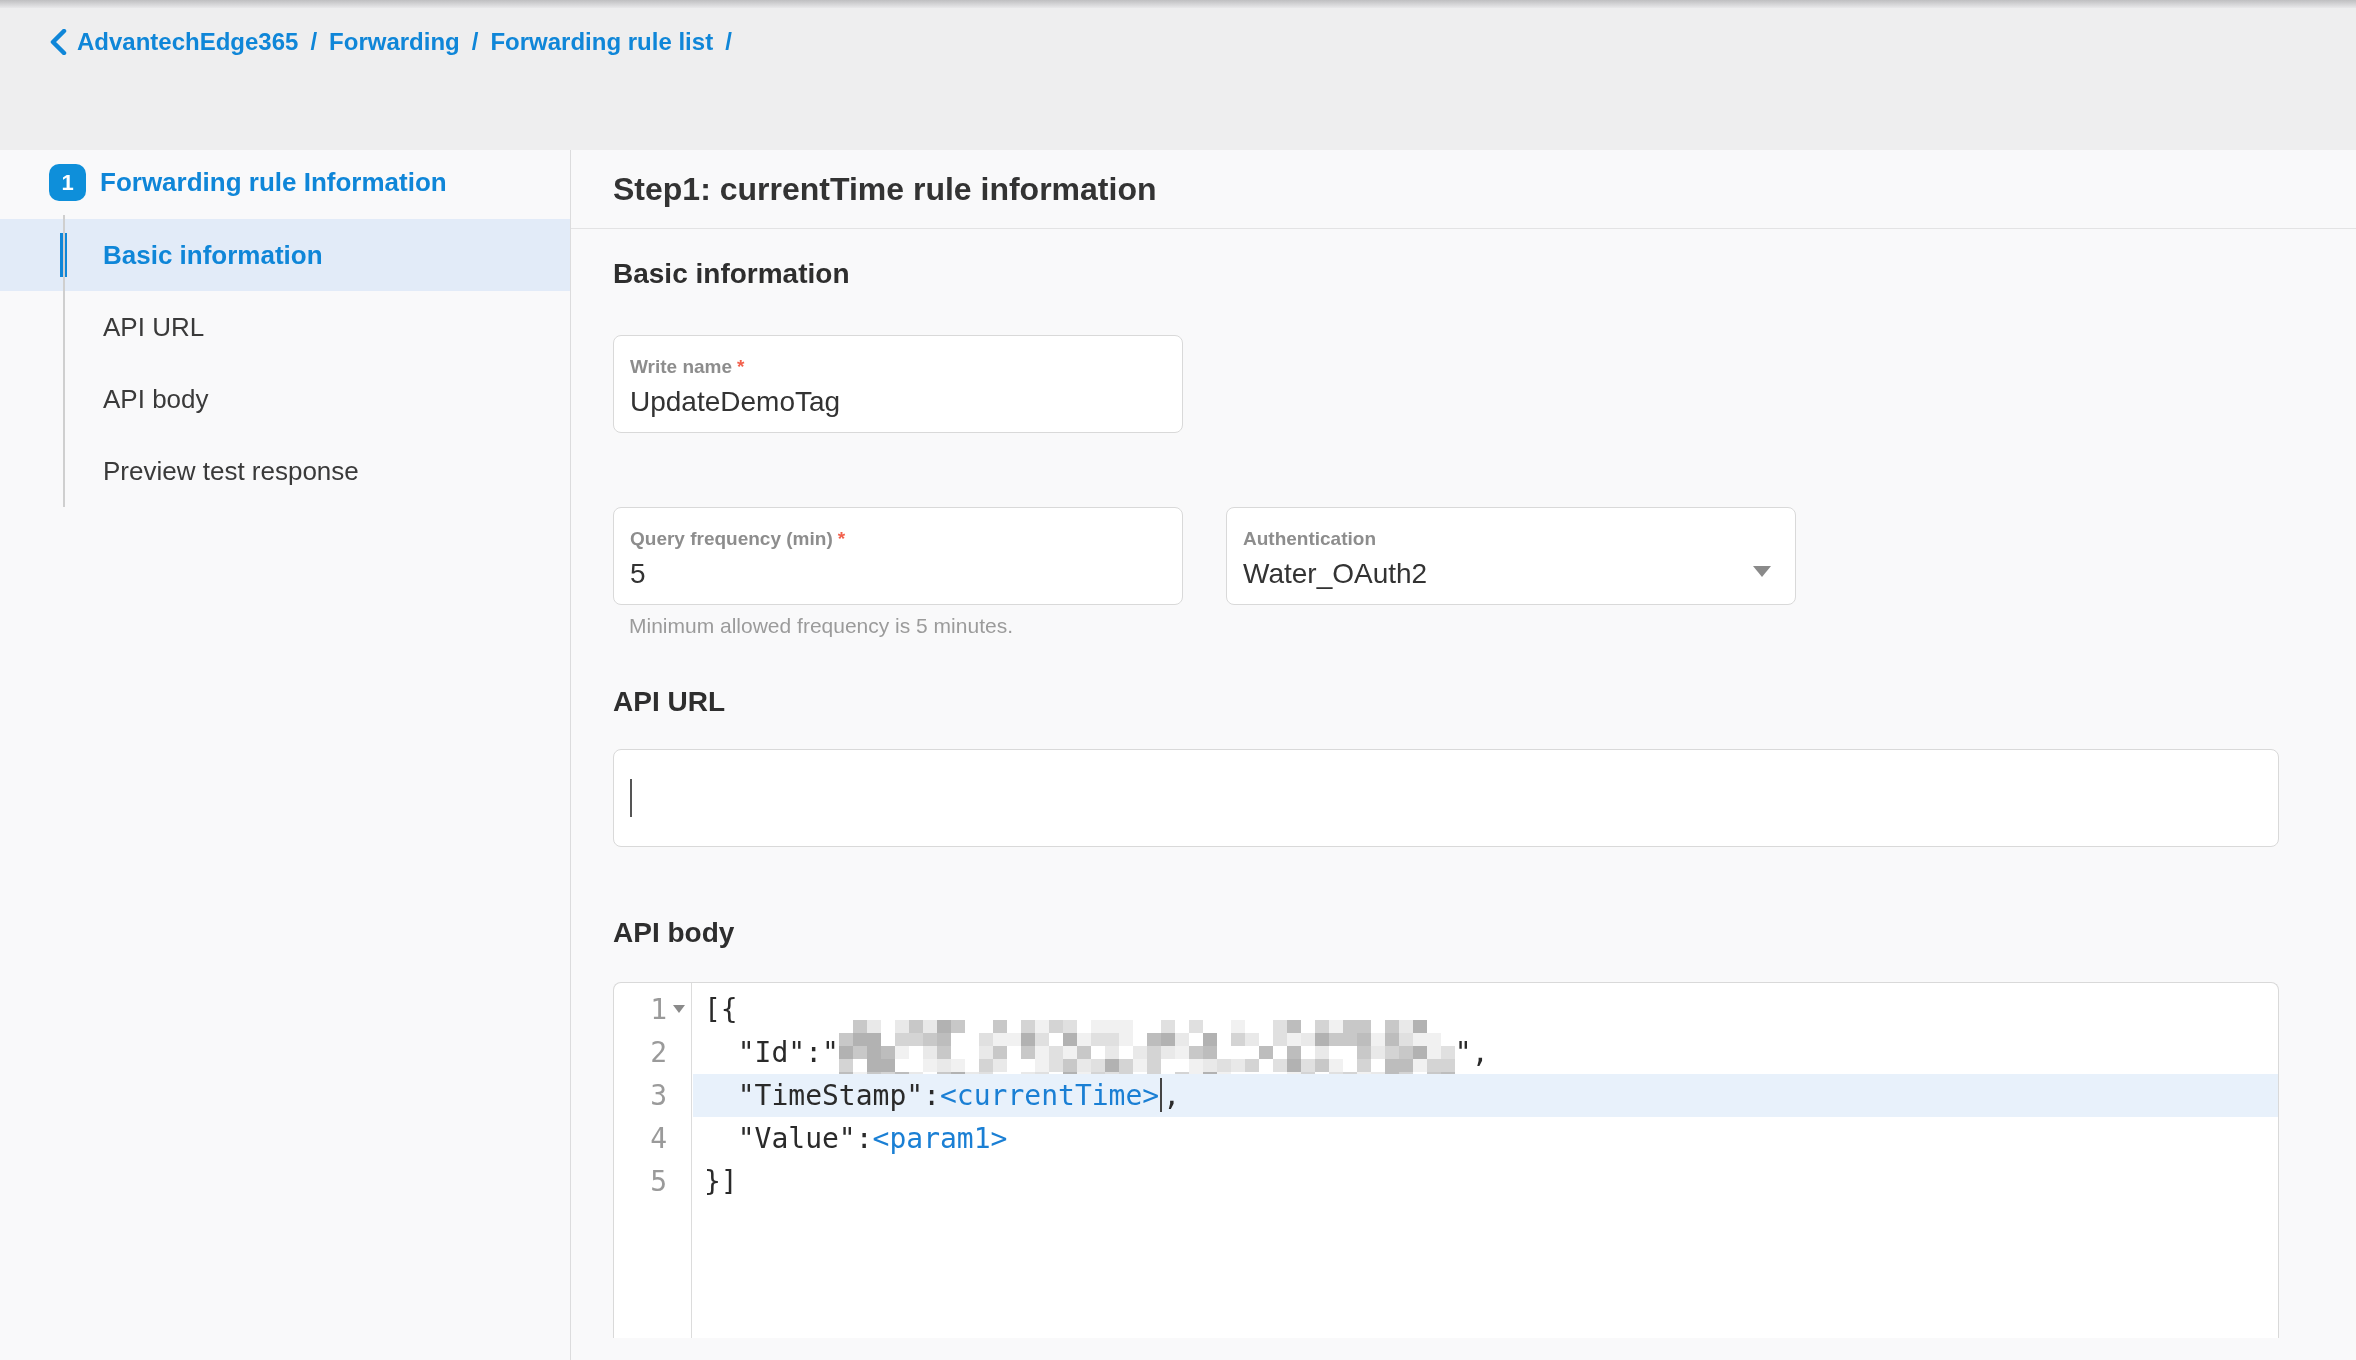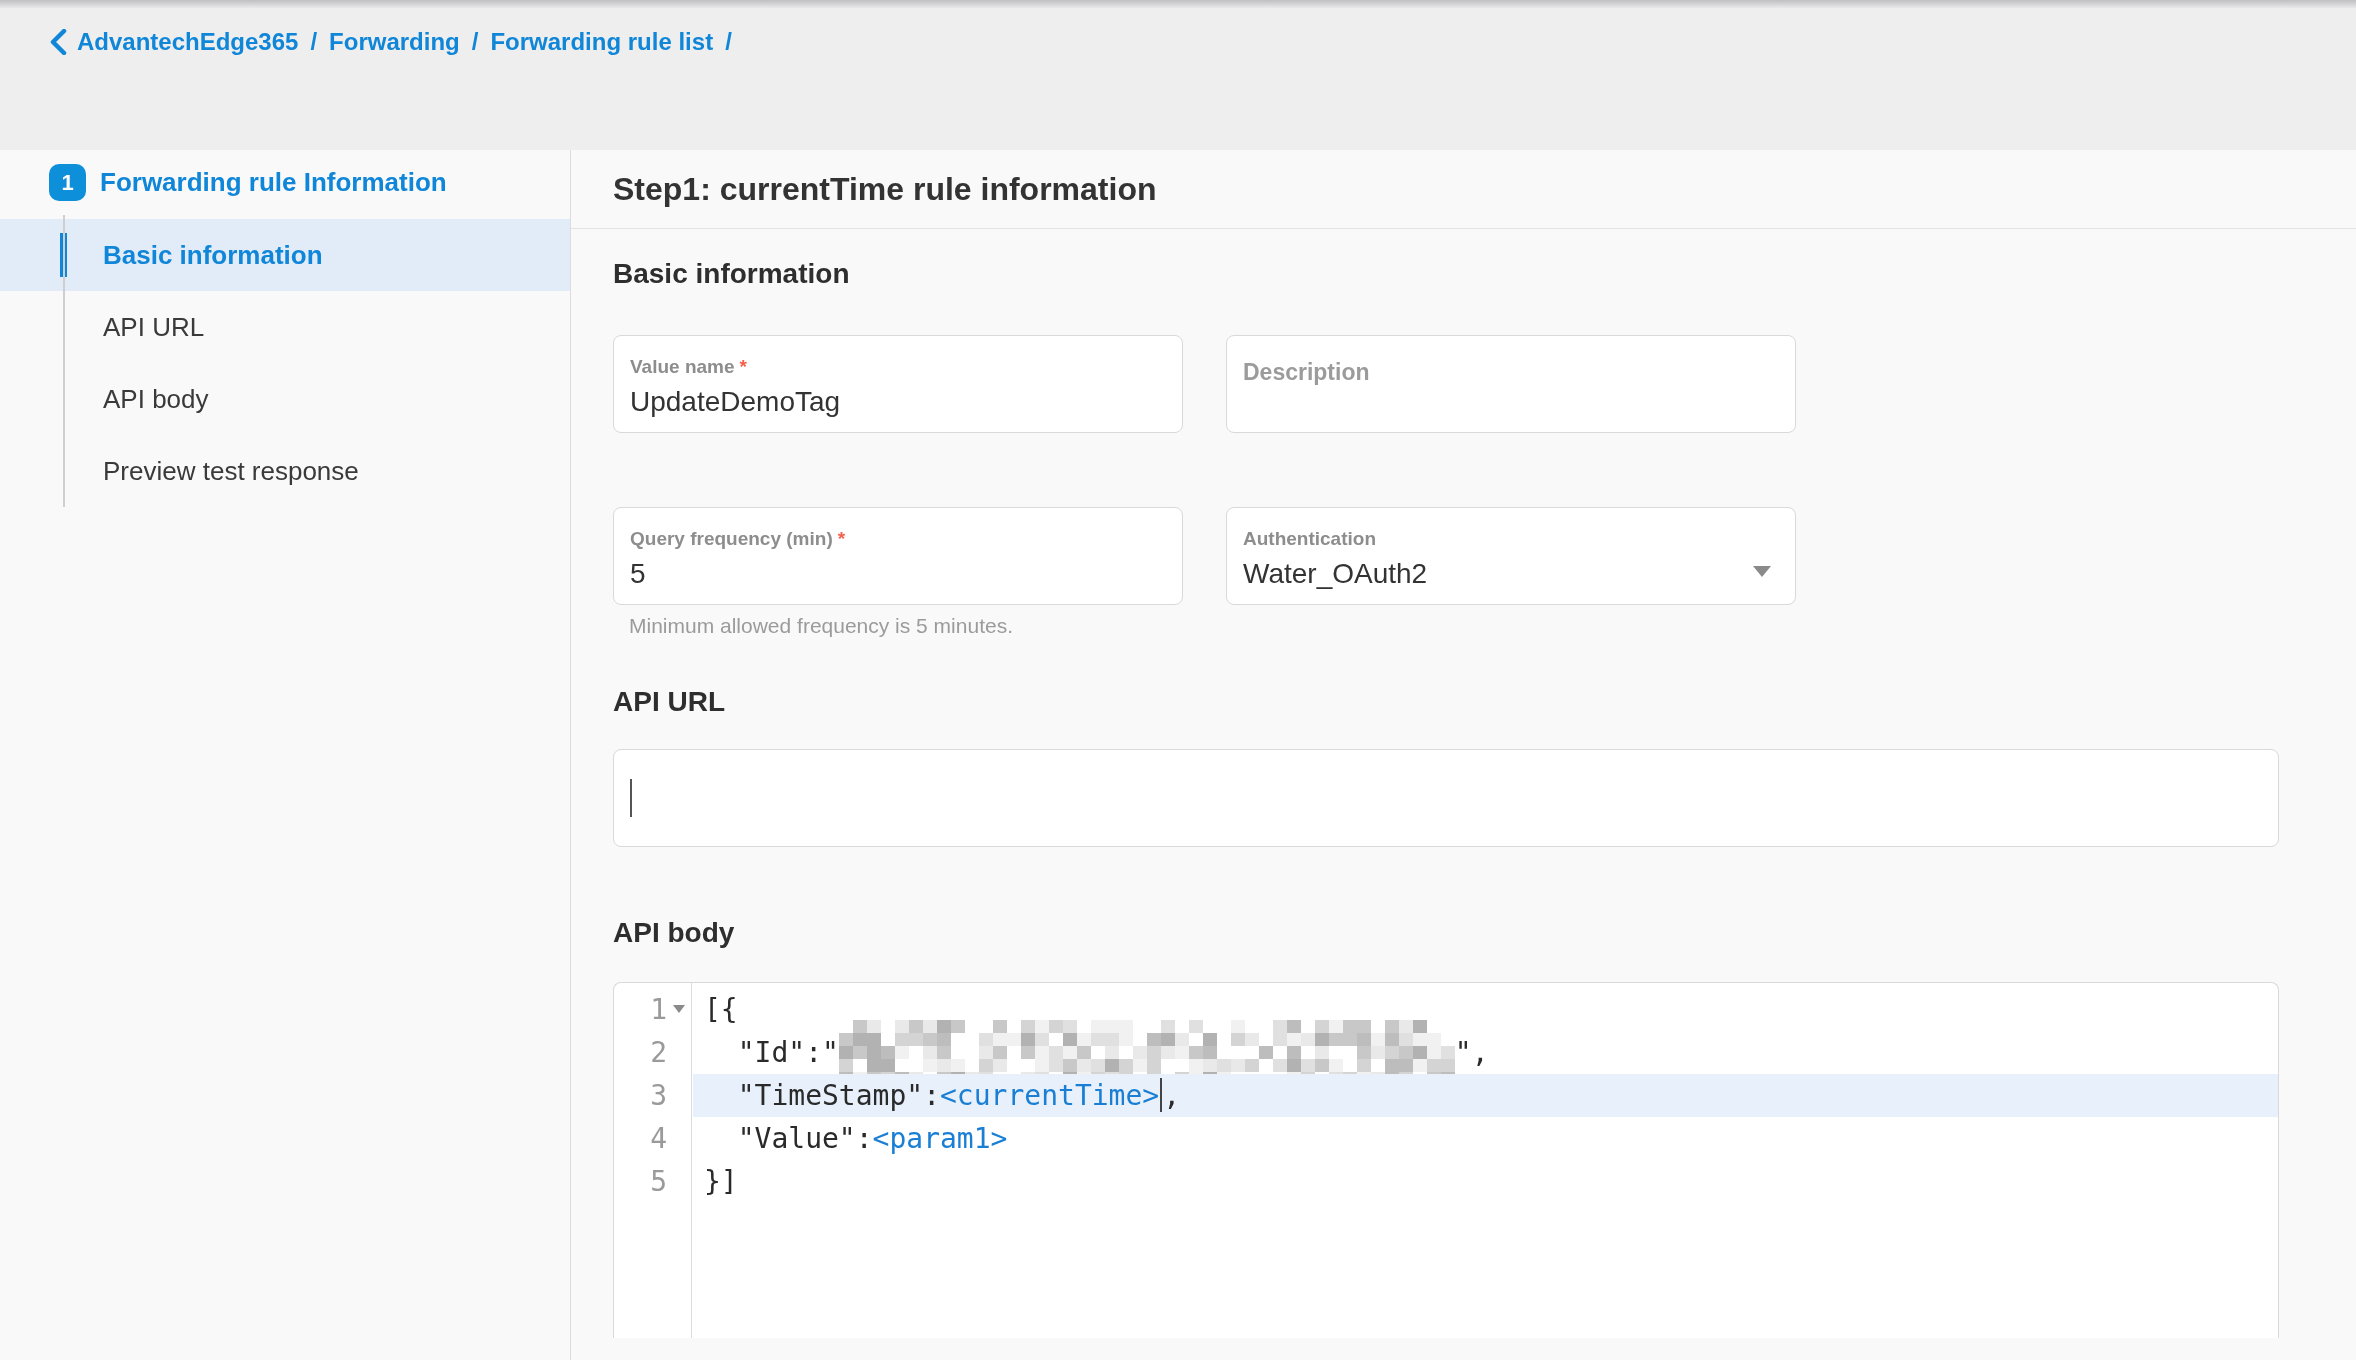--- a/index.html
+++ b/index.html
@@ -113,26 +113,23 @@
 
   <div class="content">
 
     <div class="step-heading">Step1: currentTime rule information</div>
 
     <div class="section-title">Basic information</div>
 
     <div class="field-row">
       <div class="card">
         <div class="f-label">
-          <span>Value name</span><span class="req">*</span>
+          <span>Write name</span><span class="req">*</span>
         </div>
         <div class="f-value">UpdateDemoTag</div>
-      </div>
-      <div class="card">
-        <div class="f-placeholder">Description</div>
       </div>
     </div>
 
     <div class="field-row second">
       <div class="card">
         <div class="f-label">
           <span>Query frequency (min)</span><span class="req">*</span>
         </div>
         <div class="f-value">5</div>
       </div>

